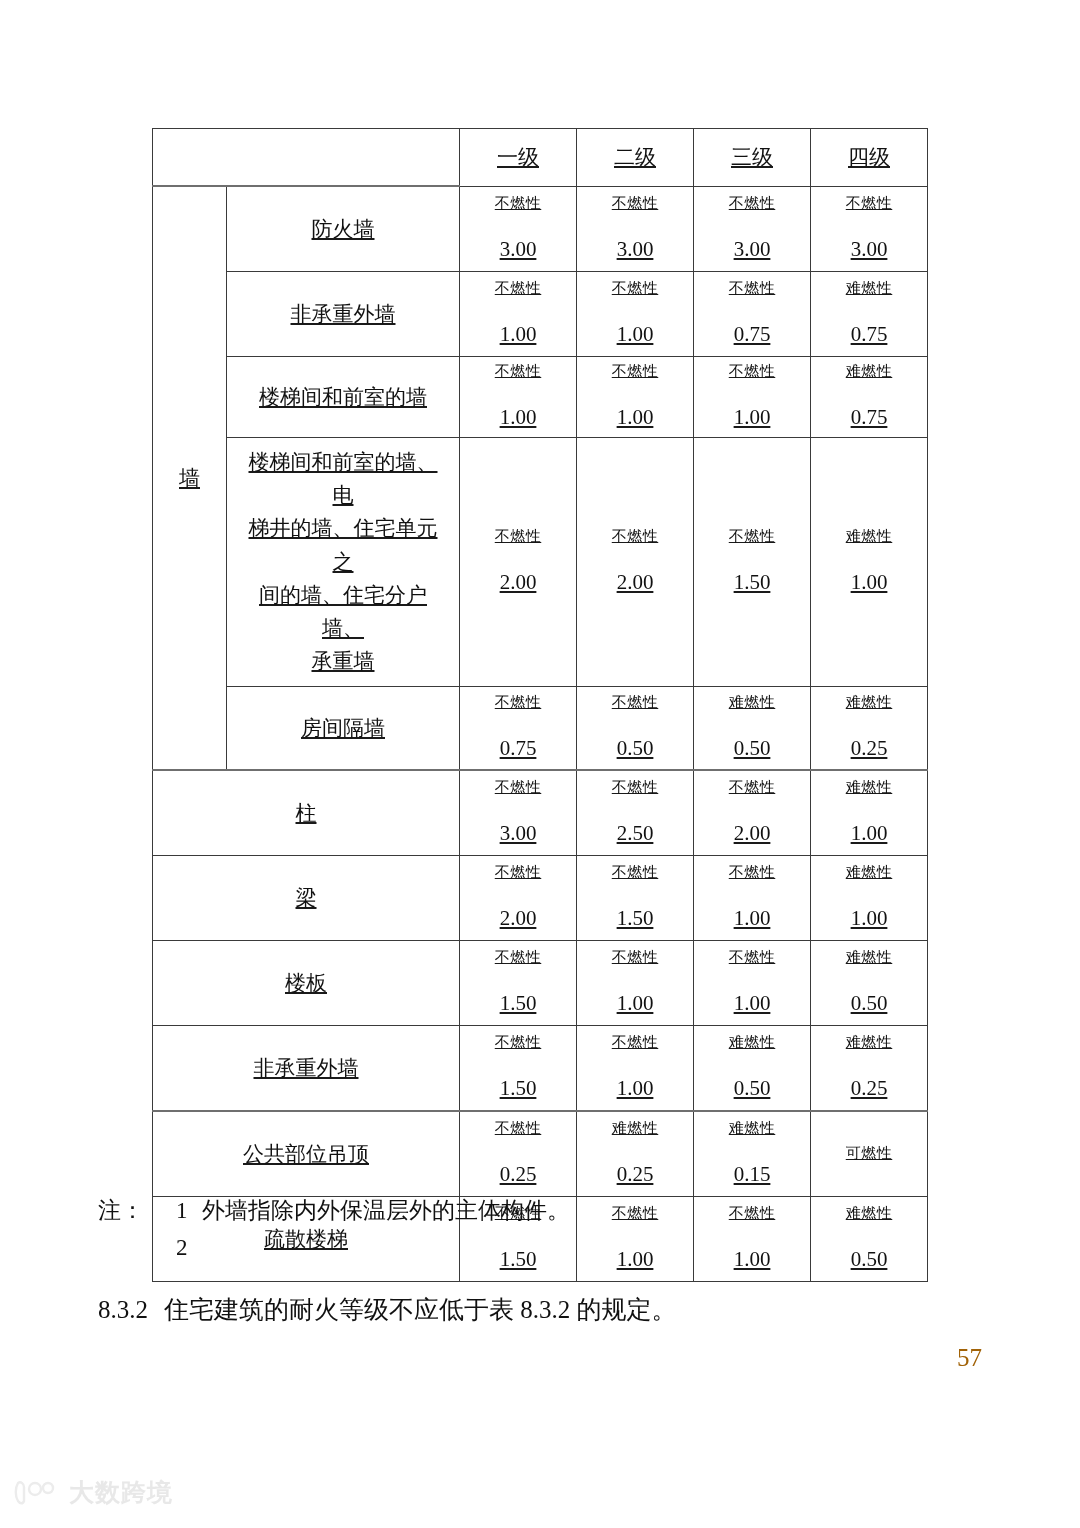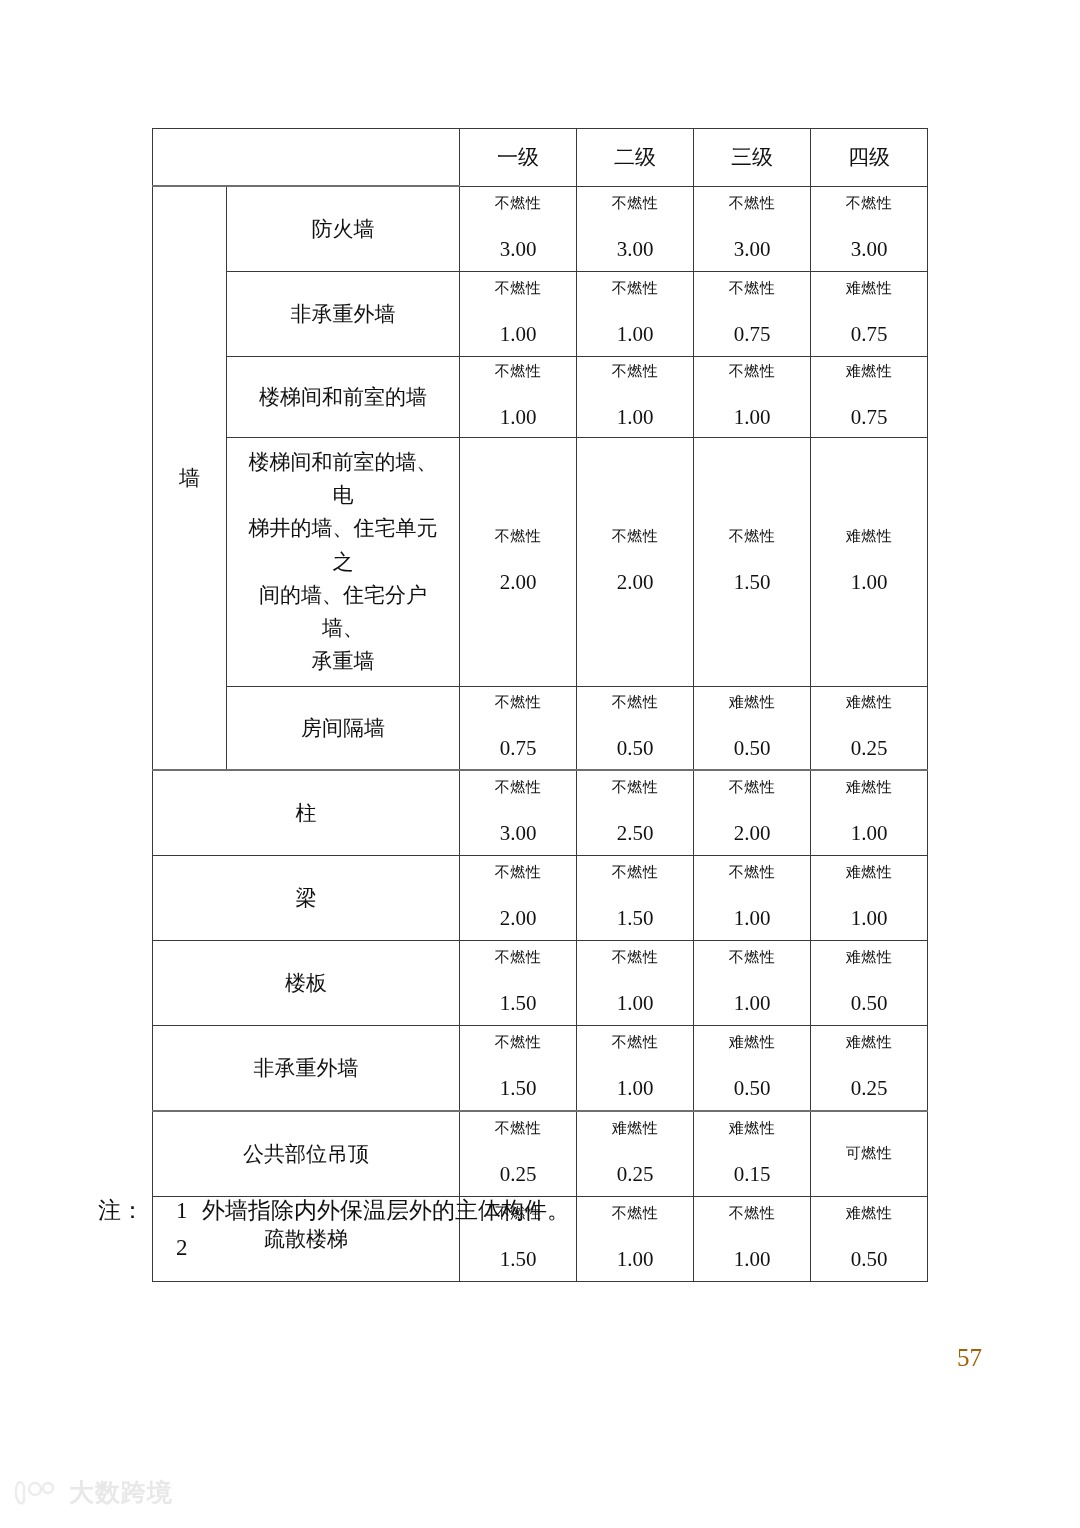--- a/index.html
+++ b/index.html
@@ -21,20 +21,21 @@
   .table-wrap {
     position: absolute;
     left: 152px;
     top: 128px;
     width: 776px;
   }
   table.fire-table {
     border-collapse: collapse;
     width: 776px;
     table-layout: fixed;
+    text-decoration: underline;
   }
   table.fire-table td,
   table.fire-table th {
     border: 1px solid #3a3a3a;
     text-align: center;
     vertical-align: middle;
     font-weight: normal;
     font-size: 21px;
     line-height: 1.46;
     color: #111111;
@@ -429,20 +430,23 @@
       <span class="note-prefix">注：</span>
       <span class="note-num">1</span>
       <span class="note-text">外墙指除内外保温层外的主体构件。</span>
     </div>
     <div class="note-line">
       <span class="note-prefix"></span>
       <span class="note-num">2</span>
     </div>
   </div>
 
+  <div class="clause">
+    <span class="clause-no">8.3.2</span><span class="clause-body">住宅建筑的耐火等级不应低于表 8.3.2 的规定。</span>
+  </div>
 
   <div class="page-number">57</div>
 
   <div class="watermark">
     <svg class="wm-logo" viewBox="0 0 46 26">
       <path d="M4 4 C1 9, 1 17, 4 22 C6 25, 9 25, 10 22 L10 8 C10 5, 7 2, 4 4 Z" fill="none" stroke="#ececec" stroke-width="2.4"></path>
       <circle cx="21" cy="10" r="6" fill="none" stroke="#ececec" stroke-width="2.4"></circle>
       <circle cx="34" cy="9" r="5" fill="none" stroke="#ececec" stroke-width="2.4"></circle>
     </svg>
     <span class="wm-text">大数跨境</span>

